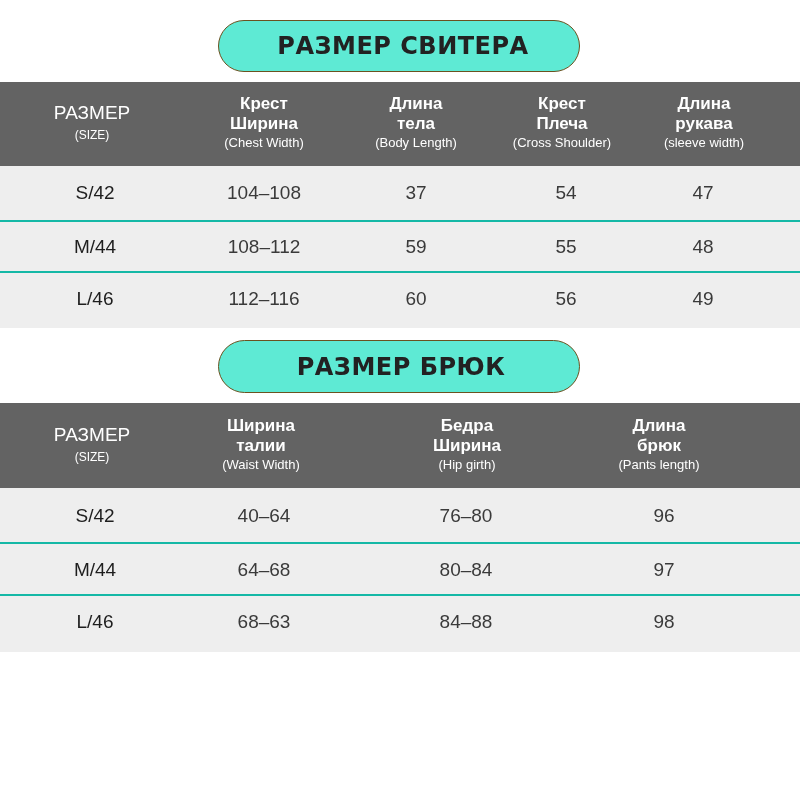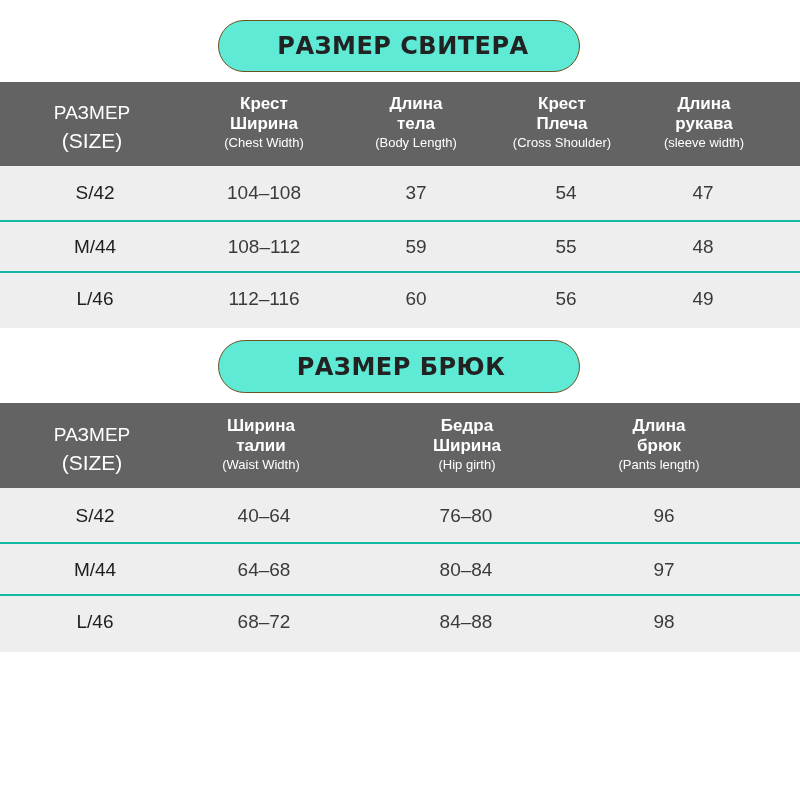--- a/index.html
+++ b/index.html
@@ -19,21 +19,21 @@
     position: absolute; left: 0; width: 800px; background: #636363; color: #ffffff;
     display: flex; align-items: center;
   }
   .th {
     position: absolute; text-align: center; transform: translateX(-50%); white-space: nowrap;
     line-height: 1.15;
   }
   .th .ru { font-weight: bold; font-size: 17px; display: block; }
   .th .en { font-size: 13px; display: block; margin-top: 3px; }
   .th.size .ru { font-weight: normal; font-size: 19px; }
-  .th.size .en { font-size: 21px; margin-top: 5px; }
+  .th.size .en { font-size: 12px; margin-top: 5px; }
   .row {
     position: absolute; left: 0; width: 800px; background: #eeeeee;
     border-top: 2px solid #14b8a6; box-sizing: border-box;
   }
   .row.first { border-top: none; }
   .cell {
     position: absolute; top: 50%; transform: translate(-50%, -50%);
     font-size: 19px; color: #3a3a3a; white-space: nowrap;
   }
   .cell.sz { color: #1e1e1e; }
@@ -132,21 +132,21 @@
   <span class="cell" style="left:664px;">96</span>
 </div>
 <div class="row" style="top:542px;height:53px;">
   <span class="cell sz" style="left:95px;">M/44</span>
   <span class="cell" style="left:264px;">64–68</span>
   <span class="cell" style="left:466px;">80–84</span>
   <span class="cell" style="left:664px;">97</span>
 </div>
 <div class="row" style="top:594px;height:58px;">
   <span class="cell sz" style="left:95px;margin-top:-2px;">L/46</span>
-  <span class="cell" style="left:264px;margin-top:-2px;">68–72</span>
+  <span class="cell" style="left:264px;margin-top:-2px;">68–63</span>
   <span class="cell" style="left:466px;margin-top:-2px;">84–88</span>
   <span class="cell" style="left:664px;margin-top:-2px;">98</span>
 </div>
 
 <div class="hint" style="top:686px;">
 </div>
 
 <div class="hint" style="top:732px;">
 </div>
 

